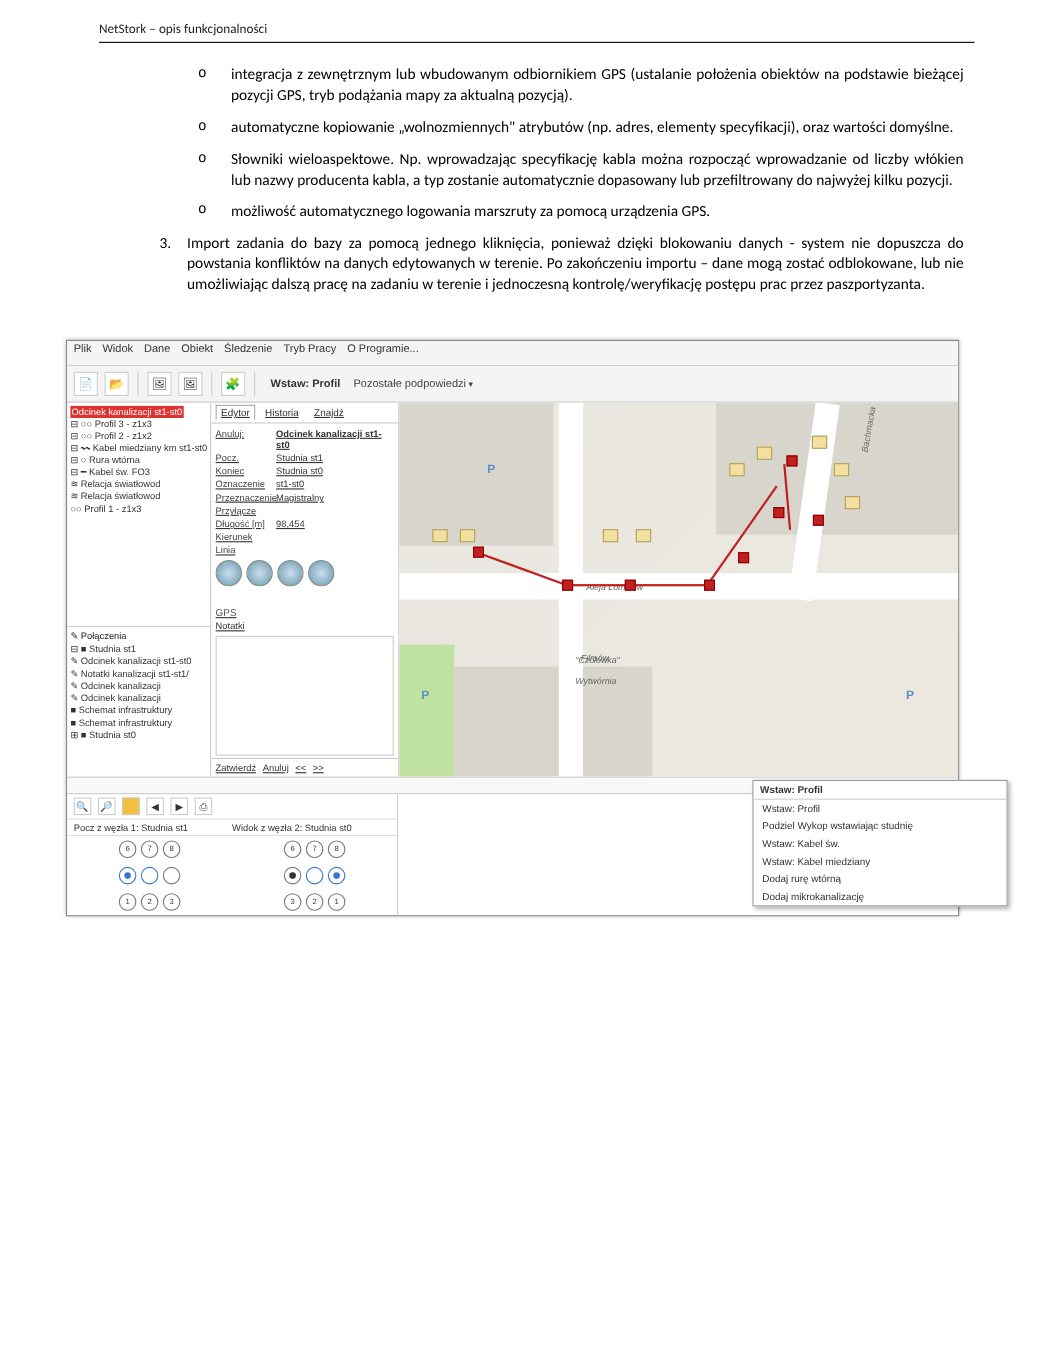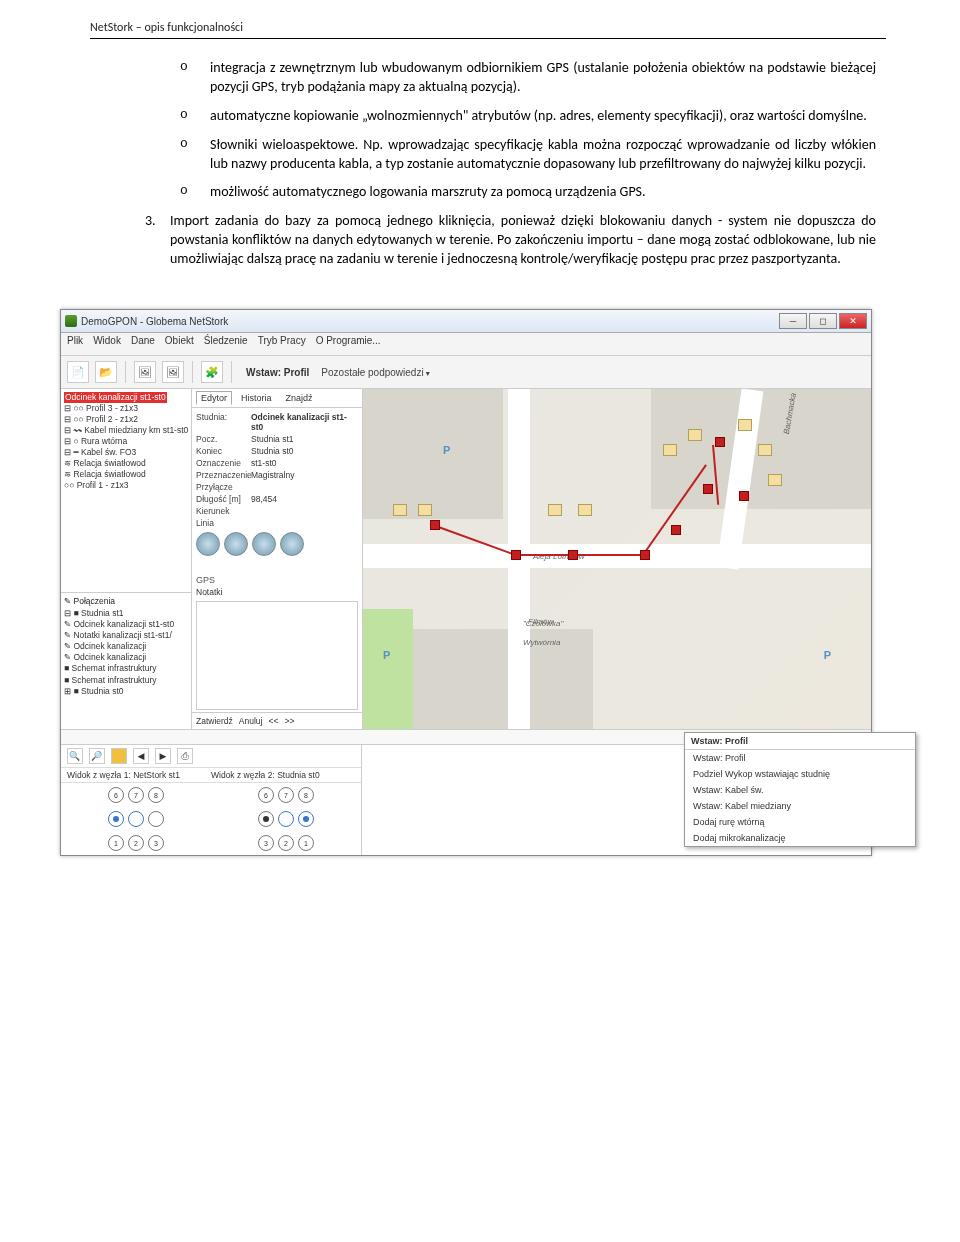--- a/index.html
+++ b/index.html
@@ -147,21 +147,21 @@
     flex:1;
     padding:3px;
     font-size:8.5px;
     line-height:1.3;
     overflow:hidden;
   }
   .tree-bottom .sec-title { font-size:8.5px; color:#222; margin-bottom:1px;}
   .mid-col {
     width: 170px;
     border-right:1px solid #ccc;
-    display:flex; flex-direction:column;
+    display:flex; flex-direction:column;text-decoration:underline;
   }
   .tabs {
     display:flex; gap:4px; padding:2px 4px;
     font-size:9px;
     border-bottom:1px solid #ccc;
   }
   .tab { padding:1px 4px; border:1px solid transparent; }
   .tab.active { border:1px solid #aaa; border-bottom-color:#fff; background:#fff;}
   .form-area {
     flex:1; padding:4px 4px 2px 4px;
@@ -294,31 +294,20 @@
 
   <div class="num-list">
     <div class="num-item">
       <div class="num-marker">3.</div>
       <div class="num-text">Import zadania do bazy za pomocą jednego kliknięcia, ponieważ dzięki blokowaniu danych - system nie dopuszcza do powstania konfliktów na danych edytowanych w terenie. Po zakończeniu importu – dane mogą zostać odblokowane, lub nie umożliwiając dalszą pracę na zadaniu w terenie i jednoczesną kontrolę/weryfikację postępu prac przez paszportyzanta.</div>
     </div>
   </div>
 
   <div class="app-window">
 
-    <div class="titlebar">
-      <div class="title-left">
-        <div class="app-icon"></div>
-        <div class="title-text">DemoGPON - Globema NetStork</div>
-      </div>
-      <div class="win-btns">
-        <div class="win-btn">─</div>
-        <div class="win-btn">◻</div>
-        <div class="win-btn win-close">✕</div>
-      </div>
-    </div>
 
     <div class="menubar">
       <span>Plik</span>
       <span>Widok</span>
       <span>Dane</span>
       <span>Obiekt</span>
       <span>Śledzenie</span>
       <span>Tryb Pracy</span>
       <span>O Programie...</span>
     </div>
@@ -363,21 +352,21 @@
       </div>
 
       <div class="mid-col">
         <div class="tabs">
           <div class="tab active">Edytor</div>
           <div class="tab">Historia</div>
           <div class="tab">Znajdź</div>
         </div>
         <div class="form-area">
           <div class="form-row">
-              <span class="lab">Studnia:</span> 
+              <span class="lab">Anuluj:</span> 
               <span class="val form-obj">Odcinek kanalizacji st1-st0</span>
             </div>
           <div class="form-row">
               <span class="lab">Pocz.</span>
               <span class="val">Studnia st1</span>
             </div>
           <div class="form-row">
               <span class="lab">Koniec</span>
               <span class="val">Studnia st0</span>
             </div>
@@ -468,21 +457,21 @@
       <div class="bp-left">
         <div class="bp-toolbar">
           <div class="bp-tic">🔍</div>
           <div class="bp-tic">🔎</div>
           <div class="bp-tic" style="background:#f2c040;"></div>
           <div class="bp-tic">◀</div>
           <div class="bp-tic">▶</div>
           <div class="bp-tic">⎙</div>
         </div>
         <div class="bp-titles">
-          <div class="bp-title">Widok z węzła 1: NetStork st1</div>
+          <div class="bp-title">Pocz z węzła 1: Studnia st1</div>
           <div class="bp-title">Widok z węzła 2: Studnia st0</div>
         </div>
         <div class="bp-circles">
           <div class="circ-group">
             <div class="circ">6</div>
             <div class="circ">7</div>
             <div class="circ">8</div>
           </div>
           <div class="circ-group">
             <div class="circ">6</div>

